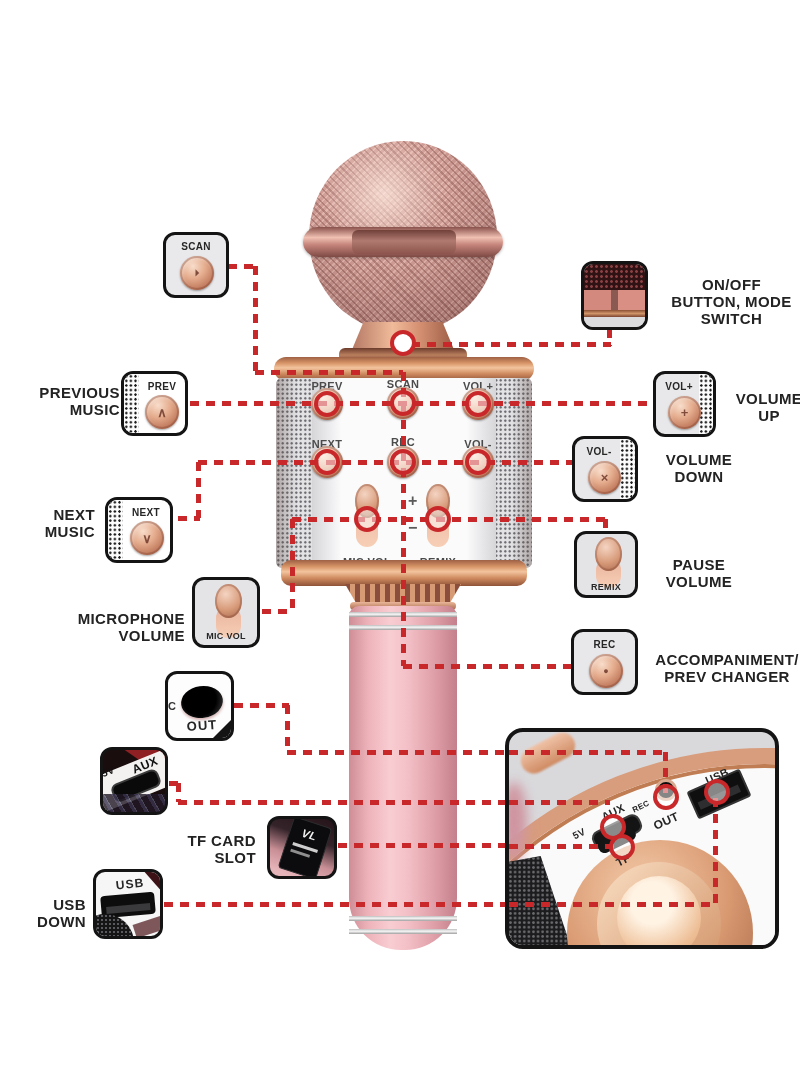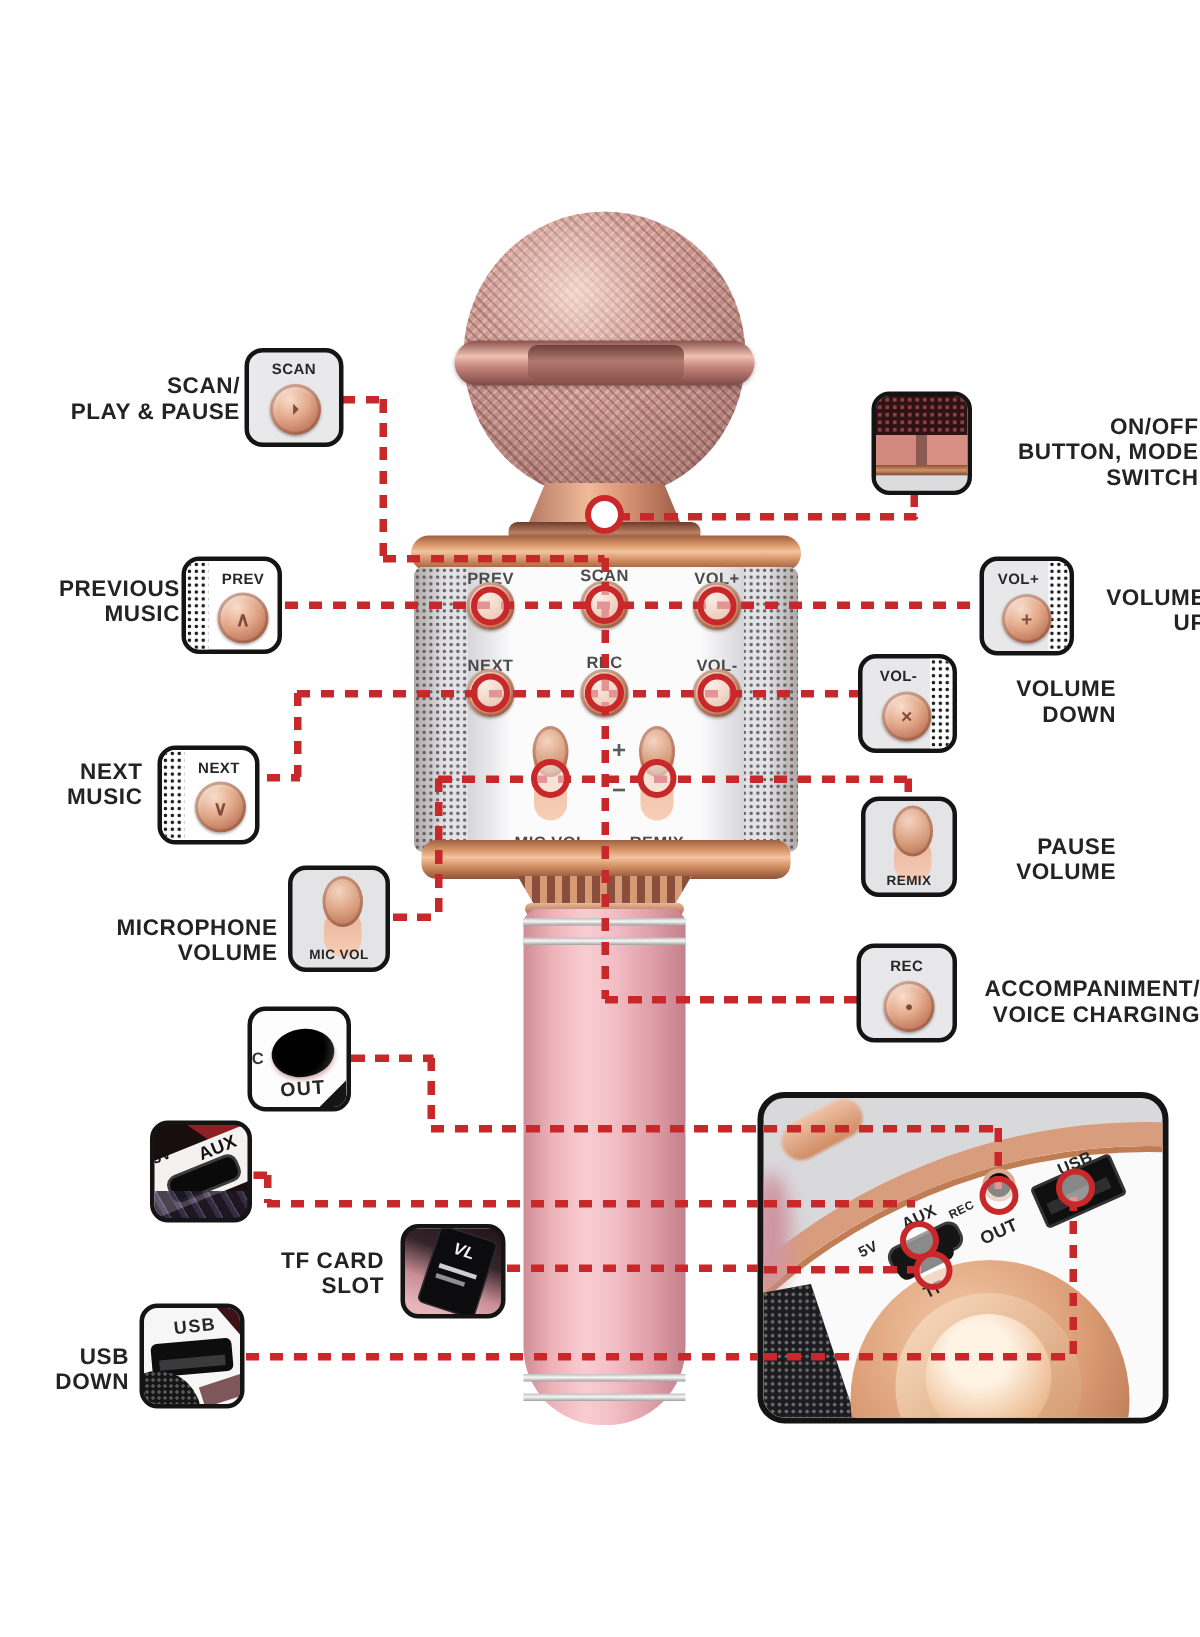--- a/index.html
+++ b/index.html
@@ -2,21 +2,21 @@
 <html><head>
 <meta charset="utf-8">
 <style>
   html,body{margin:0;padding:0;background:#ffffff;}
   .stage{position:relative;width:800px;height:1091px;background:#ffffff;overflow:hidden;
          font-family:"Liberation Sans",sans-serif;}
   .abs{position:absolute;}
   
   .lbl{position:absolute;font-weight:700;font-size:15px;line-height:17px;color:#232323;letter-spacing:.4px;}
   .lbl.r{text-align:right;}
-  .lbl.l{text-align:right;}
+  .lbl.l{text-align:center;}
   
   .dh{position:absolute;height:5px;
       background:repeating-linear-gradient(90deg,#c9282b 0 9px,rgba(0,0,0,0) 9px 16px);}
   .dv{position:absolute;width:5px;
       background:repeating-linear-gradient(180deg,#c9282b 0 9px,rgba(0,0,0,0) 9px 16px);}
   .ring{position:absolute;width:26px;height:26px;box-sizing:border-box;border:4px solid #c9282b;
         border-radius:50%;background:rgba(255,255,255,.5);}
   
   .inset{position:absolute;box-sizing:border-box;border:3px solid #141414;border-radius:12px;
          overflow:hidden;background:#ffffff;}
@@ -146,24 +146,20 @@
   <div class="ring" style="left:390px;top:330px;background:#ffffff;"></div>
   <div class="ring" style="left:314px;top:391px;"></div>
   <div class="ring" style="left:390px;top:390px;"></div>
   <div class="ring" style="left:465px;top:391px;"></div>
   <div class="ring" style="left:314px;top:449px;"></div>
   <div class="ring" style="left:390px;top:449px;"></div>
   <div class="ring" style="left:465px;top:449px;"></div>
   <div class="ring" style="left:354px;top:506px;"></div>
   <div class="ring" style="left:425px;top:506px;"></div>
 
-  <div class="lbl r" style="left:10px;top:249px;width:150px;">
-    <div>SCAN/</div>
-    <div>PLAY &amp; PAUSE</div>
-  </div>
   <div class="lbl r" style="left:10px;top:384px;width:110px;">
     <div>PREVIOUS</div>
     <div>MUSIC</div>
   </div>
   <div class="lbl r" style="left:10px;top:506px;width:85px;">
     <div>NEXT</div>
     <div>MUSIC</div>
   </div>
   <div class="lbl r" style="left:35px;top:610px;width:150px;">
     <div>MICROPHONE</div>
@@ -189,21 +185,21 @@
   <div class="lbl l" style="left:654px;top:451px;width:90px;">
     <div>VOLUME</div>
     <div>DOWN</div>
   </div>
   <div class="lbl l" style="left:654px;top:556px;width:90px;">
     <div>PAUSE</div>
     <div>VOLUME</div>
   </div>
   <div class="lbl l" style="left:654px;top:651px;width:146px;">
     <div>ACCOMPANIMENT/</div>
-    <div>VOICE CHARGING</div>
+    <div>PREV CHANGER</div>
   </div>
 
   <div class="inset" style="left:163px;top:232px;width:66px;height:66px;background:#e9e9eb;">
     <div class="inset-txt" style="left:0;top:6px;width:100%;font-size:10px;">SCAN</div>
     <div class="rosebtn" style="left:14px;top:21px;width:34px;height:34px;font-size:9px;">⏵</div>
   </div>
 
   <div class="inset" style="left:121px;top:371px;width:67px;height:65px;">
     <div class="abs dots-dark" style="left:0;top:0;width:15px;height:100%;"></div>
     <div class="inset-txt" style="left:16px;top:7px;width:44px;font-size:10px;">PREV</div>

